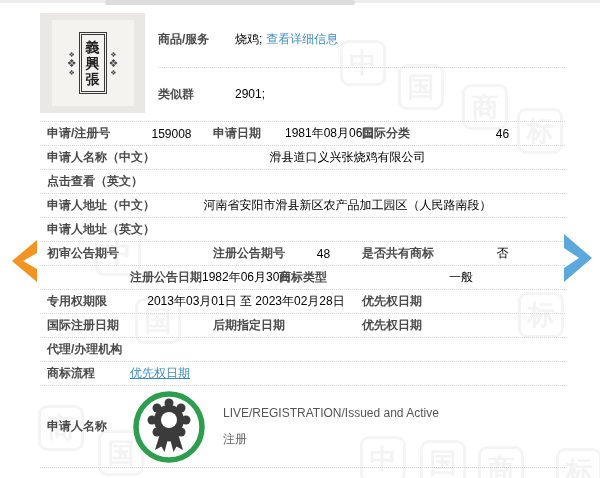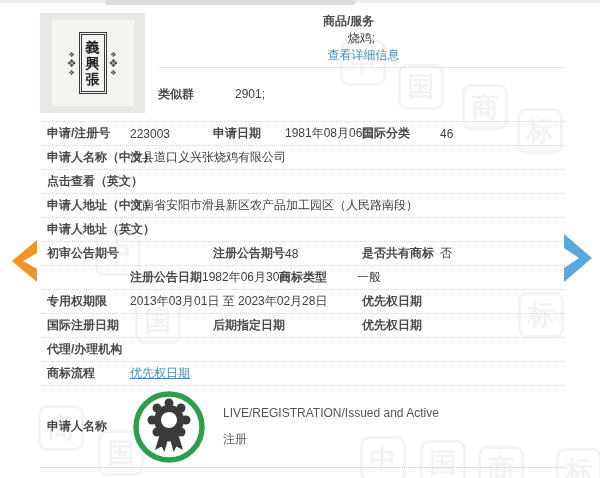--- a/index.html
+++ b/index.html
@@ -23,28 +23,28 @@
   .tm-image{width:105px;height:100px;background:#e9e8e5;display:flex;align-items:center;justify-content:center;}
   .stamp{width:82px;height:86px;background:#f4f3f0;display:flex;align-items:center;justify-content:center;}
   .orn{display:flex;flex-direction:column;align-items:center;line-height:1;color:#4a4a4a;}
   .orn .o-s{font-size:7px;}
   .orn .o-m{font-size:11px;}
   .tm-box{border:1px solid #3a3a3a;outline:1px solid #3a3a3a;outline-offset:1px;margin:0 4px;
           padding:4px 4px;display:flex;flex-direction:column;align-items:center;line-height:1.15;
           font-size:14px;color:#222;font-weight:bold;}
   .tm-fields{flex:1;margin-left:13px;display:flex;flex-direction:column;}
   .field-row{flex:1;display:flex;align-items:center;}
-  .field-row.divided{border-bottom:1px dotted #d7d7d7;flex-direction:column;}
+  .field-row.divided{border-bottom:1px dotted #d7d7d7;}
   .f-lbl{width:77px;font-weight:bold;color:#4a4a4a;}
 
   
   .trow{display:flex;align-items:center;height:24px;border-bottom:1px dotted #d7d7d7;
         padding-left:7px;box-sizing:border-box;}
   .lbl{font-weight:bold;color:#4a4a4a;white-space:nowrap;}
-  .val{color:#404040;white-space:nowrap;}
+  .val{color:#000000;white-space:nowrap;text-align:center;}
   .w1{width:83px;} .w1v{width:83px;} .w2{width:72px;} .w2v{width:77px;}
   .w3{width:78px;} .w3v{flex:1;} .spanv{flex:1;} .spanmid{width:232px;}
   a.link{color:#3e8ec5;text-decoration:none;cursor:pointer;}
   a.link.u{text-decoration:underline;}
 
   
   .status-row{display:flex;align-items:center;height:82px;border-bottom:1px dotted #cfcfcf;
               padding-left:7px;box-sizing:border-box;}
   .status-lbl{width:86px;font-weight:bold;color:#4a4a4a;}
   .badge{width:72px;height:72px;flex:0 0 auto;}
@@ -109,21 +109,21 @@
         </div>
         <div class="field-row">
           <span class="f-lbl">类似群</span>
           <span class="val">2901;</span>
         </div>
       </div>
     </div>
 
     <div class="trow">
       <span class="lbl w1">申请/注册号</span>
-      <span class="val w1v">223003</span>
+      <span class="val w1v">159008</span>
       <span class="lbl w2">申请日期</span>
       <span class="val w2v">1981年08月06日</span>
       <span class="lbl w3">国际分类</span>
       <span class="val w3v">46</span>
     </div>
 
     <div class="trow">
       <span class="lbl w1">申请人名称（中文）</span>
       <span class="val spanv">滑县道口义兴张烧鸡有限公司</span>
     </div>

